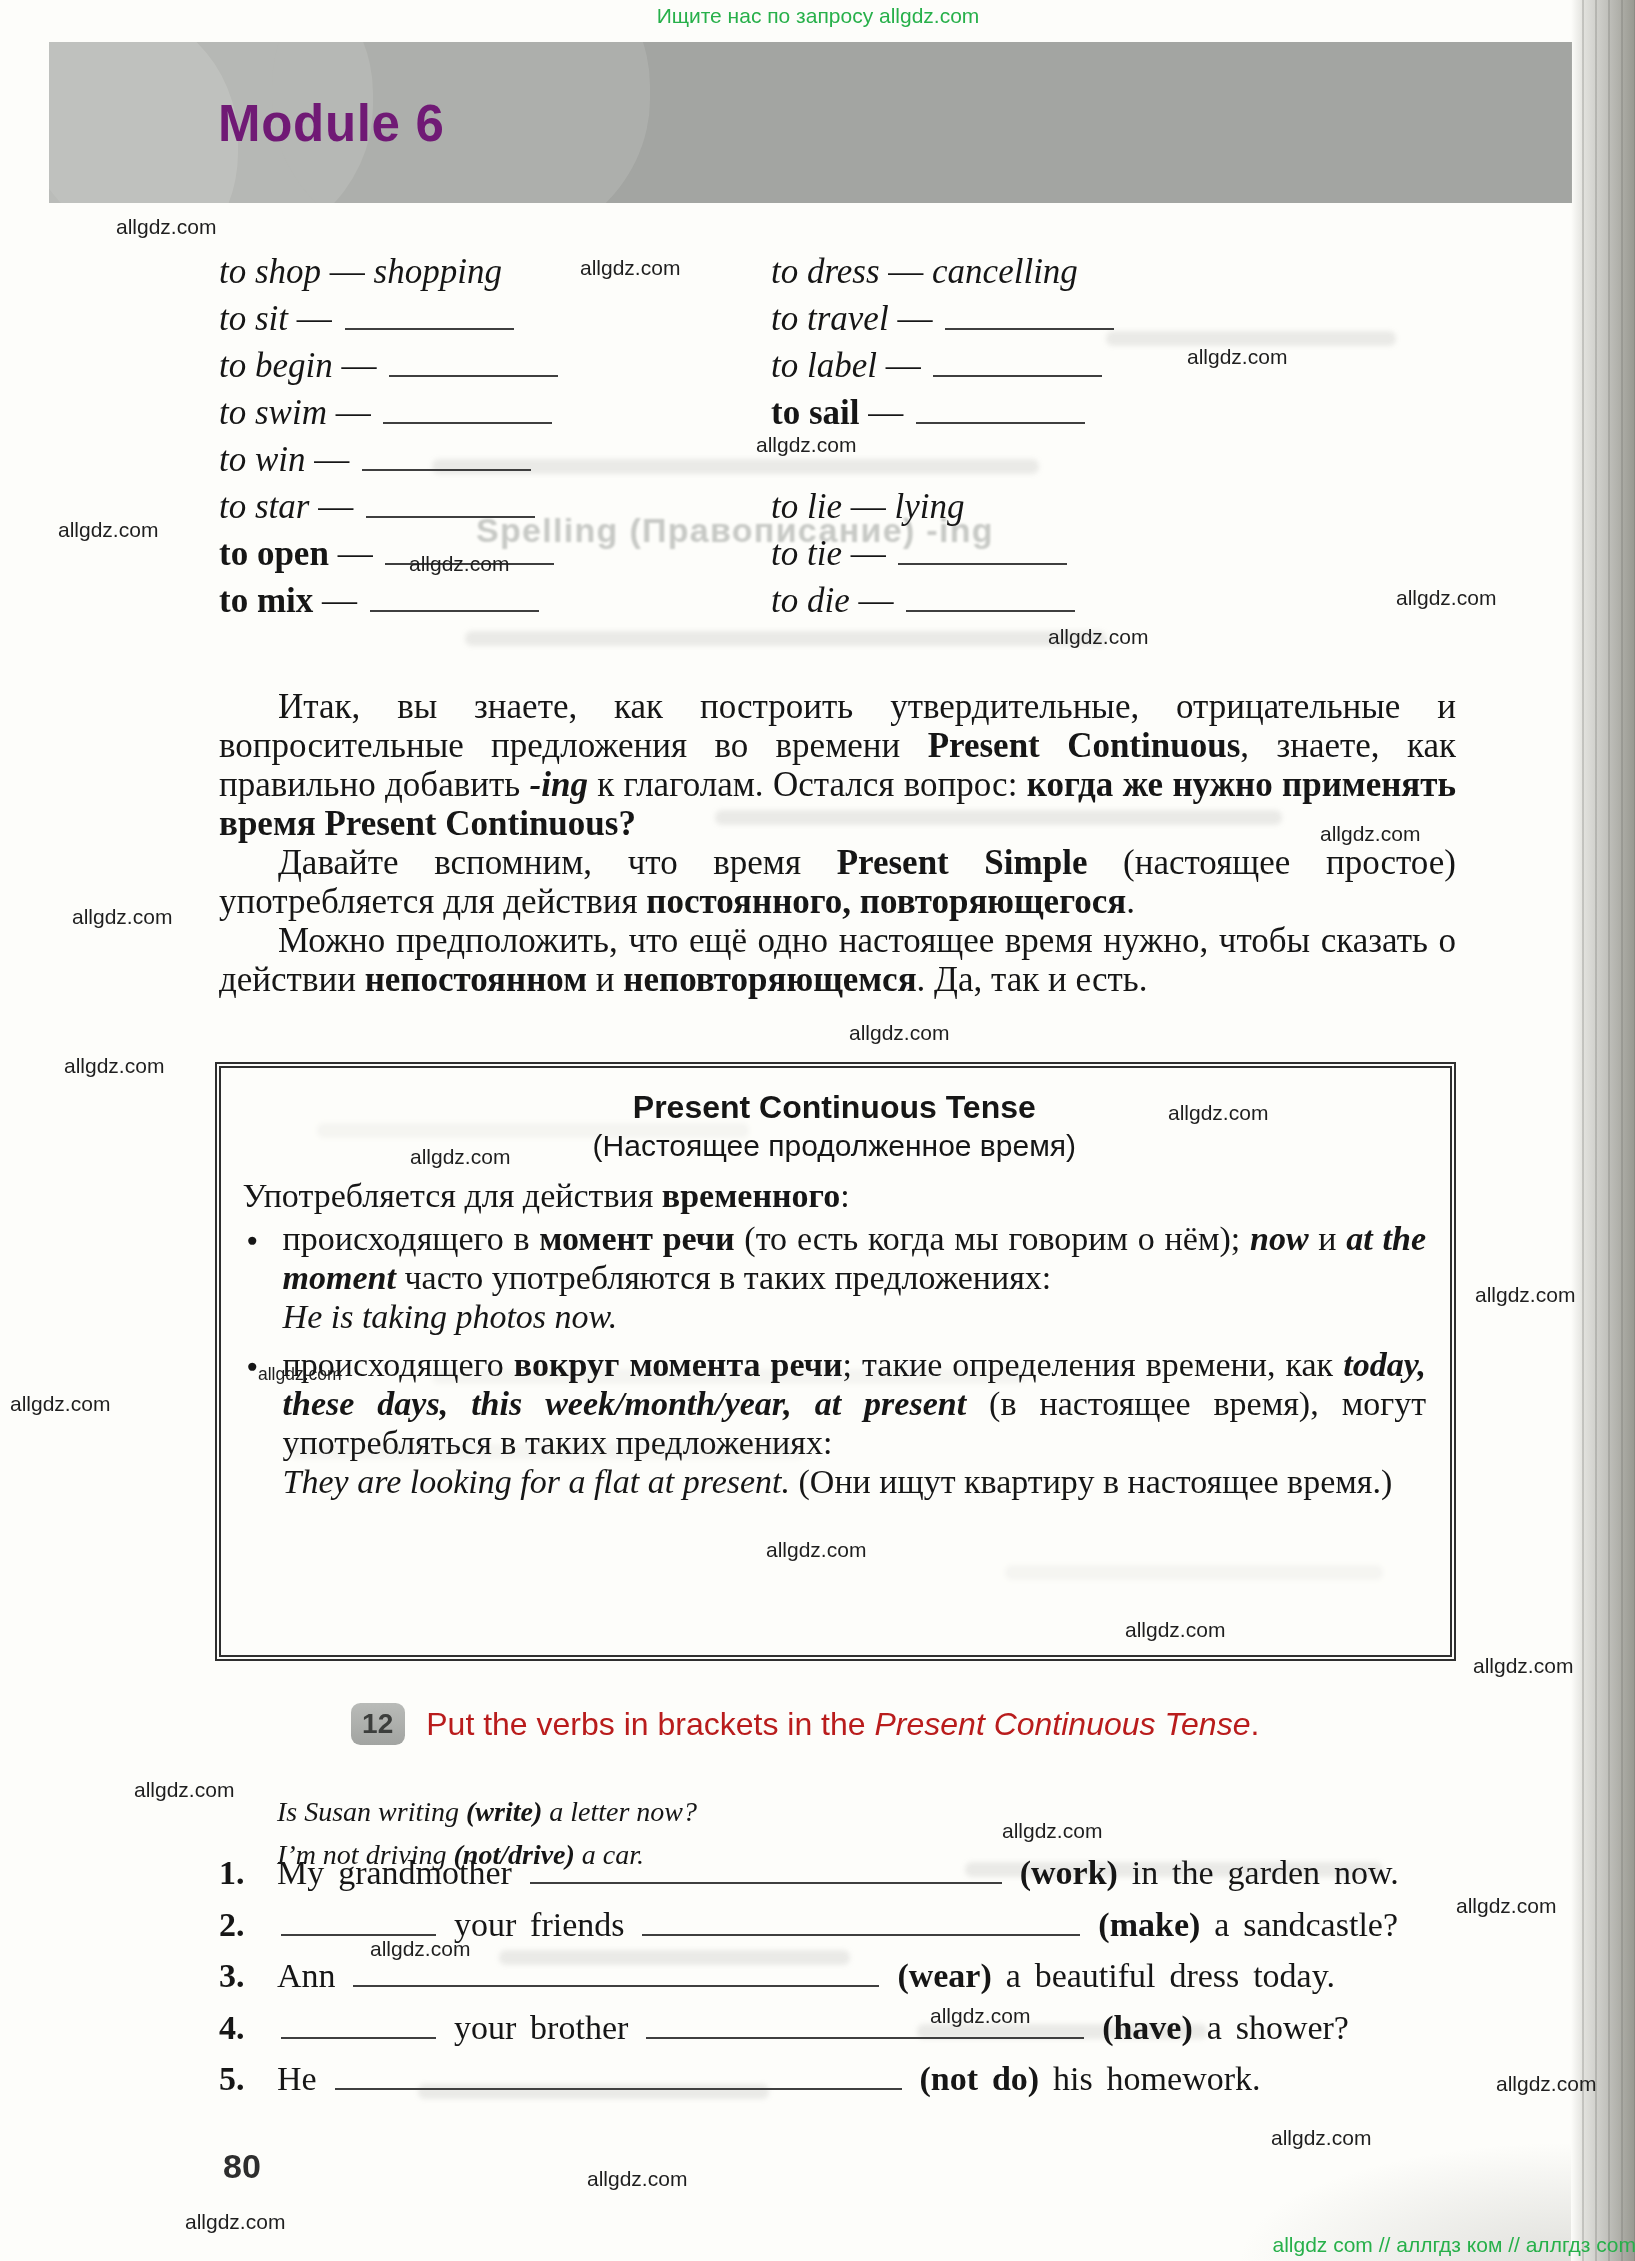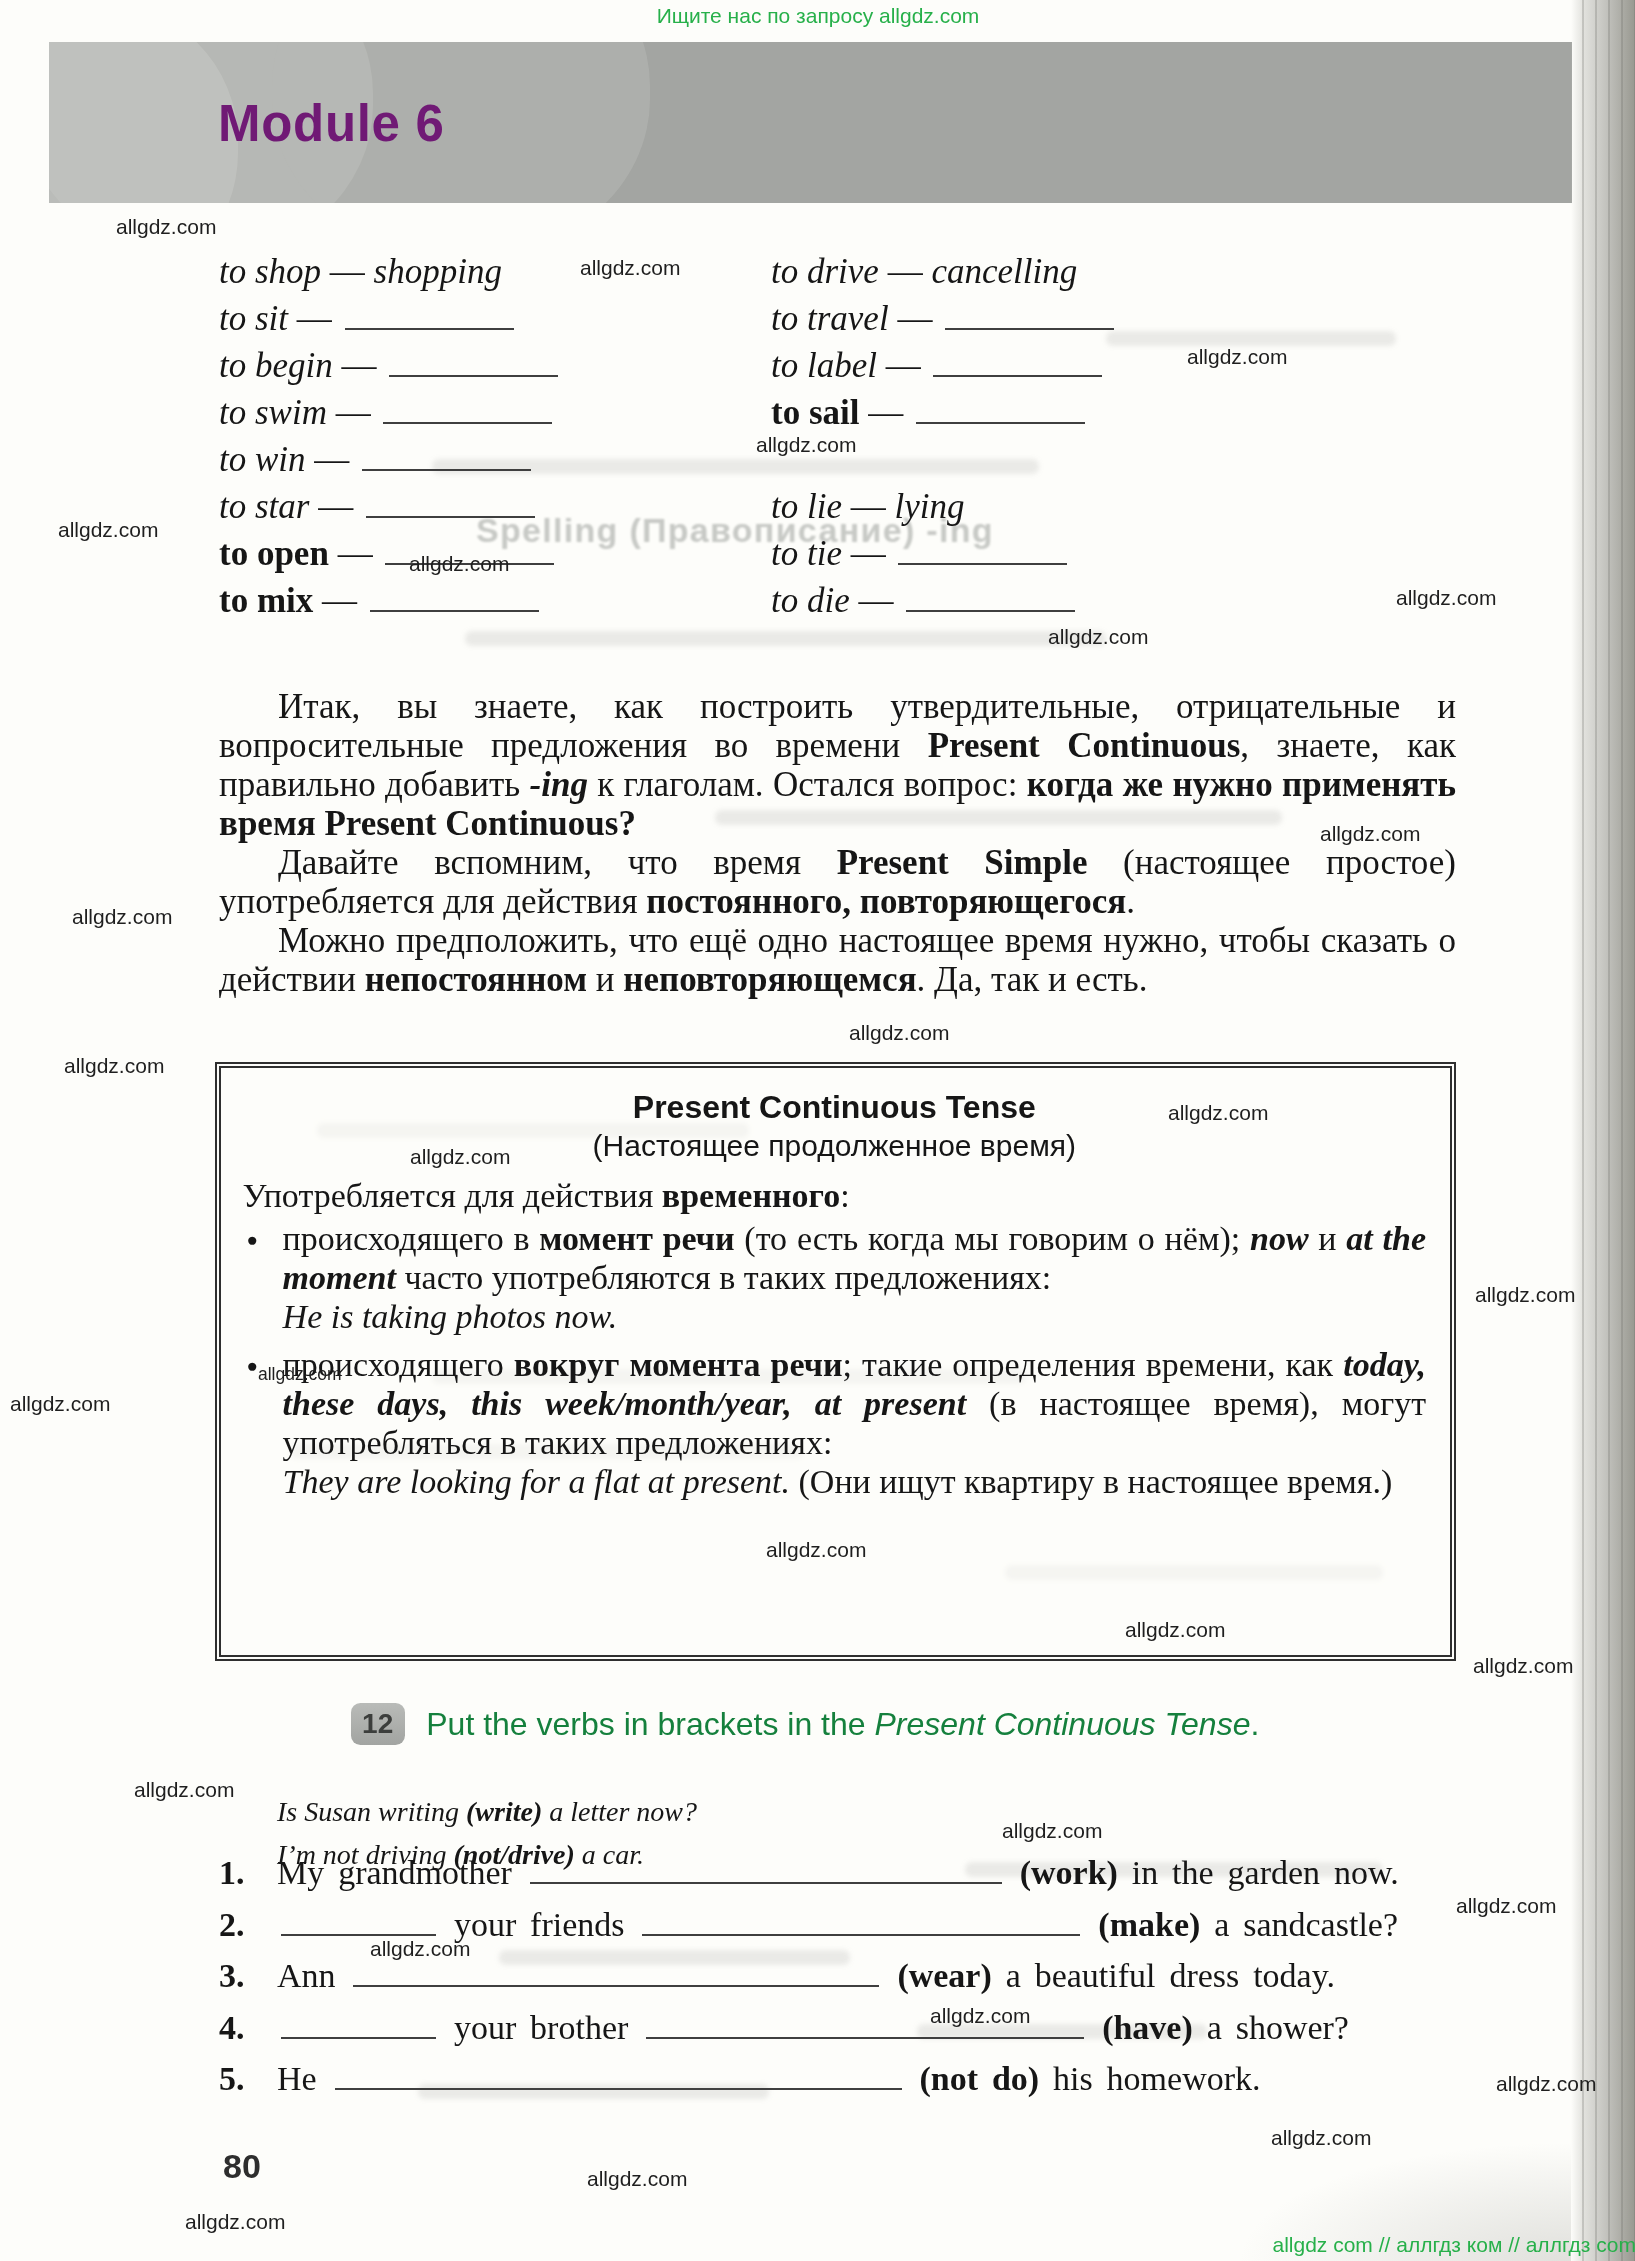--- a/index.html
+++ b/index.html
@@ -54,21 +54,21 @@
   .rb-intro{margin:0 0 4px;}
   .rulebox ul{list-style:none;margin:4px 0 0;padding-left:40px;}
   .rulebox li{position:relative;margin-bottom:9.4px;text-align:justify;}
   .rulebox li:before{content:"●";position:absolute;left:-36px;top:1.3px;font-size:19px;}
 
   
   .exline{position:absolute;left:144px;top:1703px;width:1322px;display:flex;align-items:flex-start;gap:21.6px;justify-content:center;}
   .badge{width:54px;height:42px;border-radius:9.4px;background:linear-gradient(#b9bbb8,#a2a4a1);
     color:#3c3e3c;font-family:"Liberation Sans",sans-serif;font-weight:bold;font-size:28px;
     display:flex;align-items:center;justify-content:center;flex:0 0 auto;}
-  .exinstr{font-family:"Liberation Sans",sans-serif;font-size:32px;padding-top:2.7px;color:#15803d;}
+  .exinstr{font-family:"Liberation Sans",sans-serif;font-size:32px;padding-top:2.7px;color:#b91c1c;}
   .example{position:absolute;left:277px;top:1770px;font-size:28px;line-height:43px;margin-top:20px;}
   .items{position:absolute;left:219px;top:1854px;width:1240px;font-size:34px;}
   .item{display:flex;margin-bottom:13.5px;line-height:38px;}
   .inum{width:58px;font-weight:bold;flex:0 0 auto;}
   .itext{flex:1;word-spacing:5.4px;}
 
   .page-num{position:absolute;left:223px;top:2147px;font-family:"Liberation Sans",sans-serif;
     font-size:34px;font-weight:600;color:#2e2e2e;}
 
   
@@ -111,21 +111,21 @@
       <div class="vrow"><i>to shop</i> — <i>shopping</i></div>
       <div class="vrow"><i>to sit</i> — <span class="bl"></span></div>
       <div class="vrow"><i>to begin</i> — <span class="bl"></span></div>
       <div class="vrow"><i>to swim</i> — <span class="bl"></span></div>
       <div class="vrow"><i>to win</i> — <span class="bl"></span></div>
       <div class="vrow"><i>to star</i> — <span class="bl"></span></div>
       <div class="vrow"><b>to open</b> — <span class="bl"></span></div>
       <div class="vrow"><b>to mix</b> — <span class="bl"></span></div>
     </div>
     <div class="vcol vcol-right">
-      <div class="vrow"><i>to drive</i> — <i>cancelling</i></div>
+      <div class="vrow"><i>to dress</i> — <i>cancelling</i></div>
       <div class="vrow"><i>to travel</i> — <span class="bl"></span></div>
       <div class="vrow"><i>to label</i> — <span class="bl"></span></div>
       <div class="vrow"><b>to sail</b> — <span class="bl"></span></div>
       <div class="vrow"></div>
       <div class="vrow"><i>to lie</i> — <i>lying</i></div>
       <div class="vrow"><i>to tie</i> — <span class="bl"></span></div>
       <div class="vrow"><i>to die</i> — <span class="bl"></span></div>
       <div class="vrow"></div>
     </div>
   </div>

